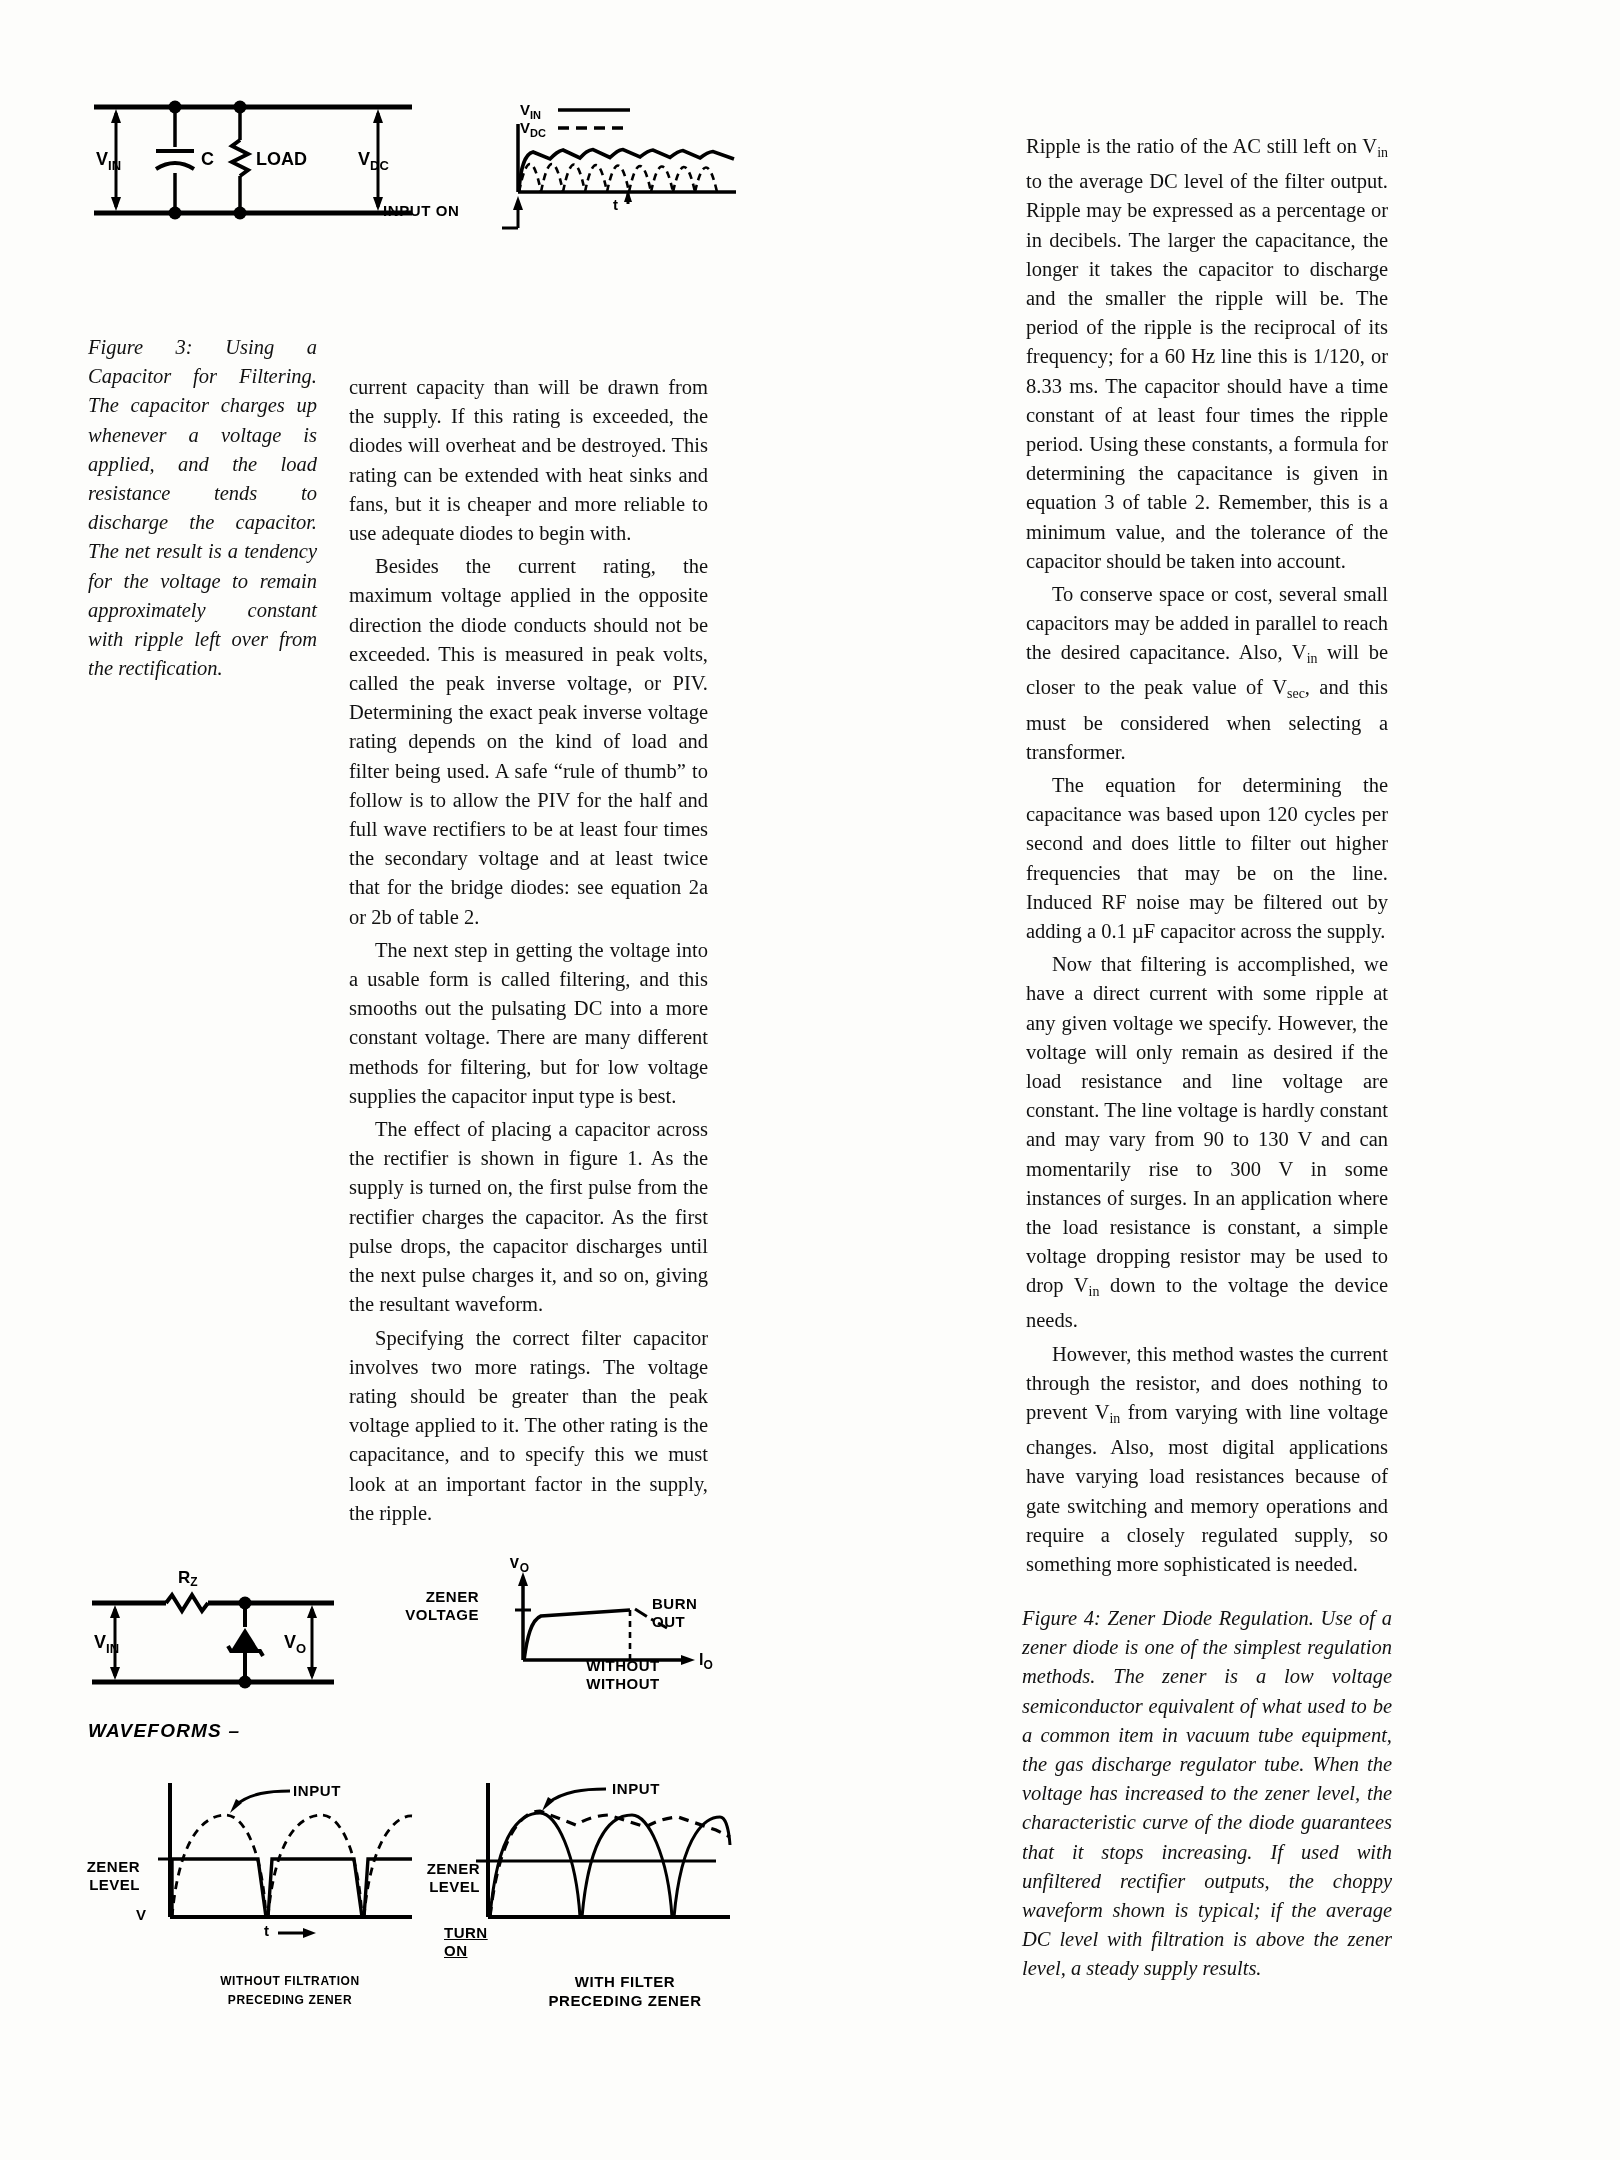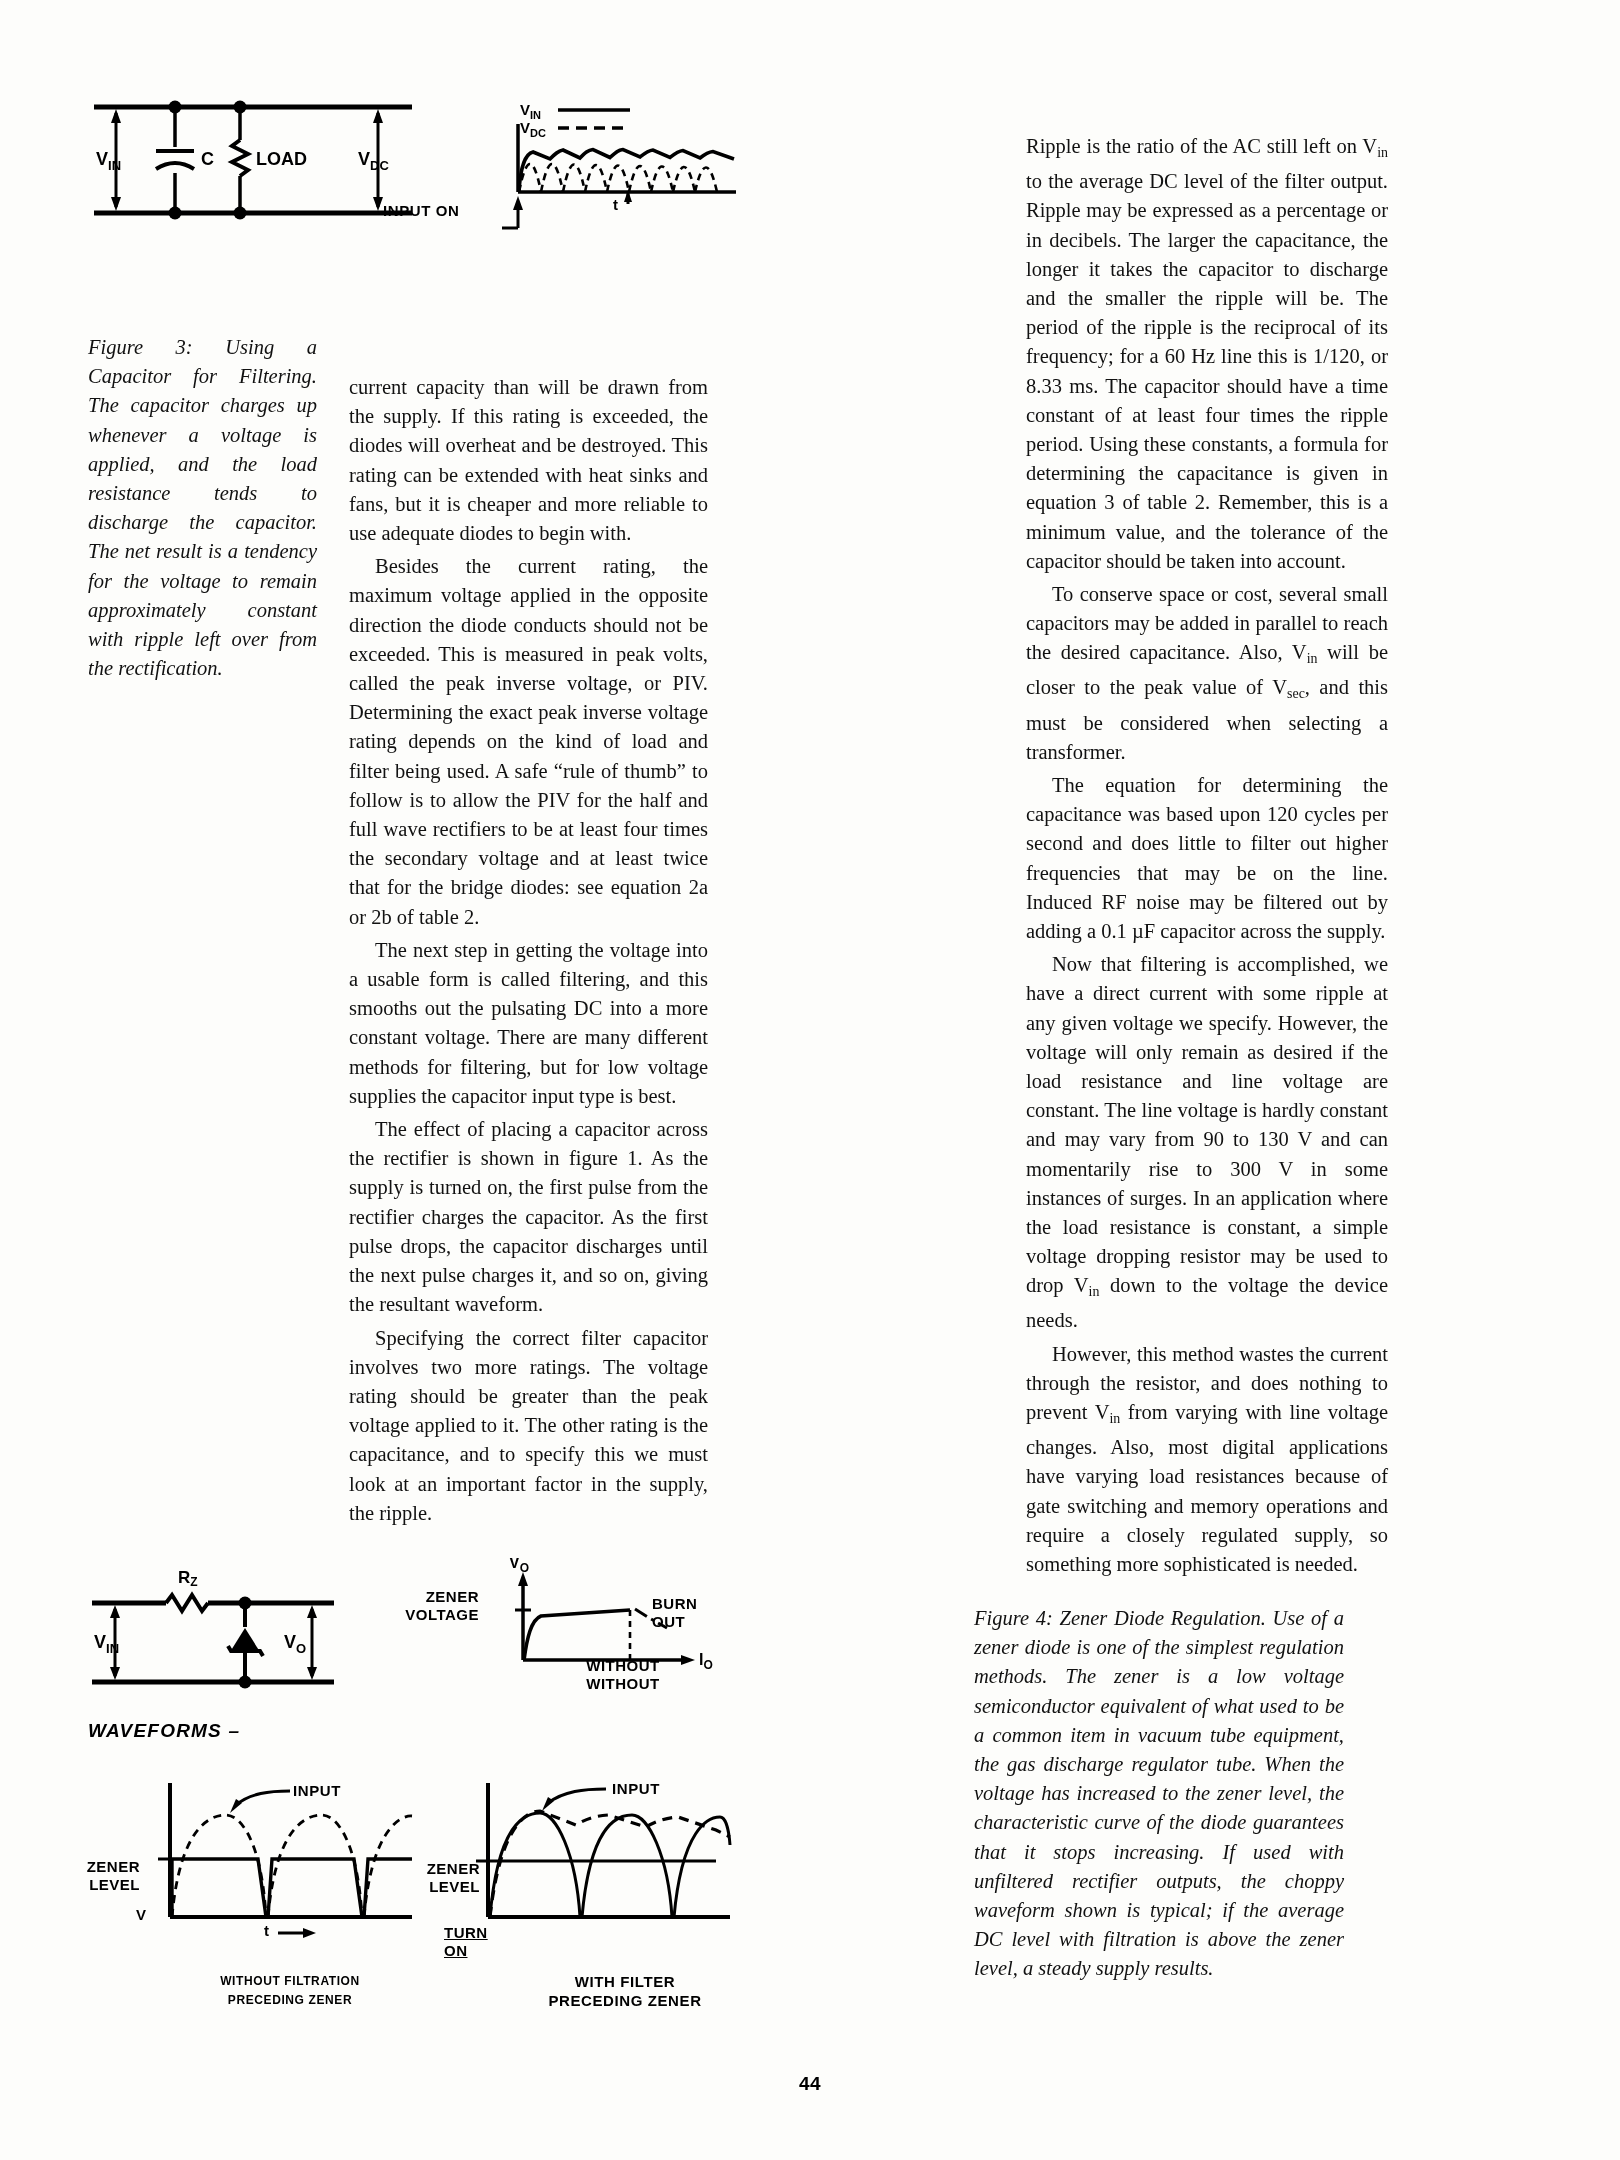--- a/index.html
+++ b/index.html
@@ -301,19 +301,18 @@
   <div style="position:absolute;left:612px;top:1780px;font-family:'Liberation Sans',sans-serif;font-weight:bold;font-size:15px;letter-spacing:.6px;">INPUT</div>
   <div style="position:absolute;left:444px;top:1924px;font-family:'Liberation Sans',sans-serif;font-weight:bold;font-size:15px;line-height:18px;letter-spacing:.5px;text-decoration:underline;">
     <div>TURN</div>
     <div>ON</div>
   </div>
   <div style="position:absolute;left:500px;top:1972px;text-align:center;width:250px;font-family:'Liberation Sans',sans-serif;font-weight:bold;font-size:15px;line-height:19px;letter-spacing:.6px;">
     <div>WITH FILTER</div>
     <div>PRECEDING ZENER</div>
   </div>
 
-  <div class="cap" style="left:974px;top:1604px;width:370px;">
+  <div class="cap" style="left:1022px;top:1604px;width:370px;">
     <p>Figure 4: Zener Diode Regulation. Use of a zener diode is one of the simplest regulation methods. The zener is a low voltage semiconductor equivalent of what used to be a common item in vacuum tube equipment, the gas discharge regulator tube. When the voltage has increased to the zener level, the characteristic curve of the diode guarantees that it stops increasing. If used with unfiltered rectifier outputs, the choppy waveform shown is typical; if the average DC level with filtration is above the zener level, a steady supply results.</p>
   </div>
 
-  <div class="pageno">44</div>
 
 </div>
 
 </body></html>

